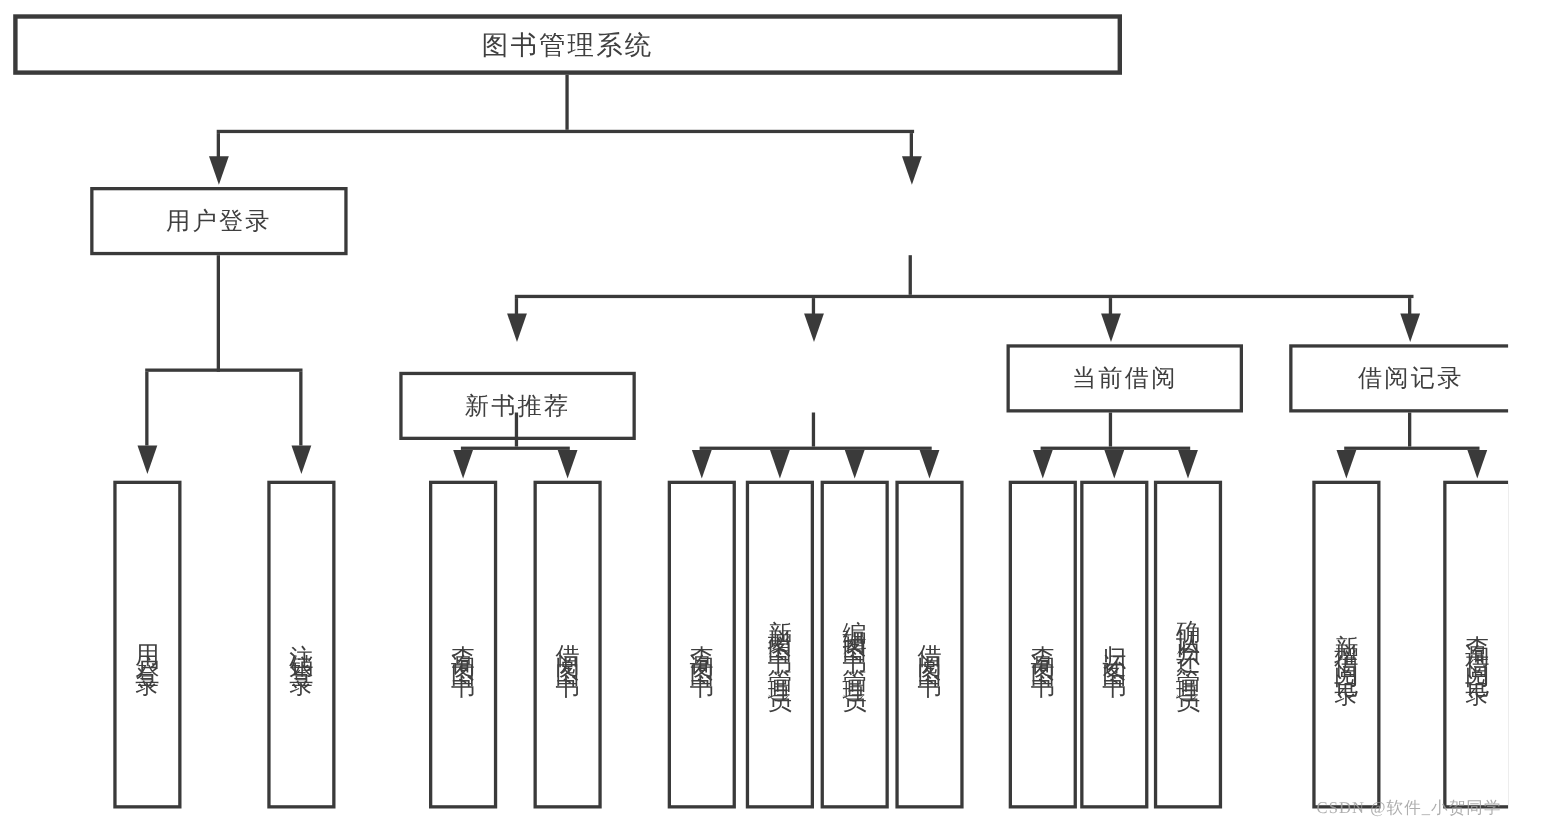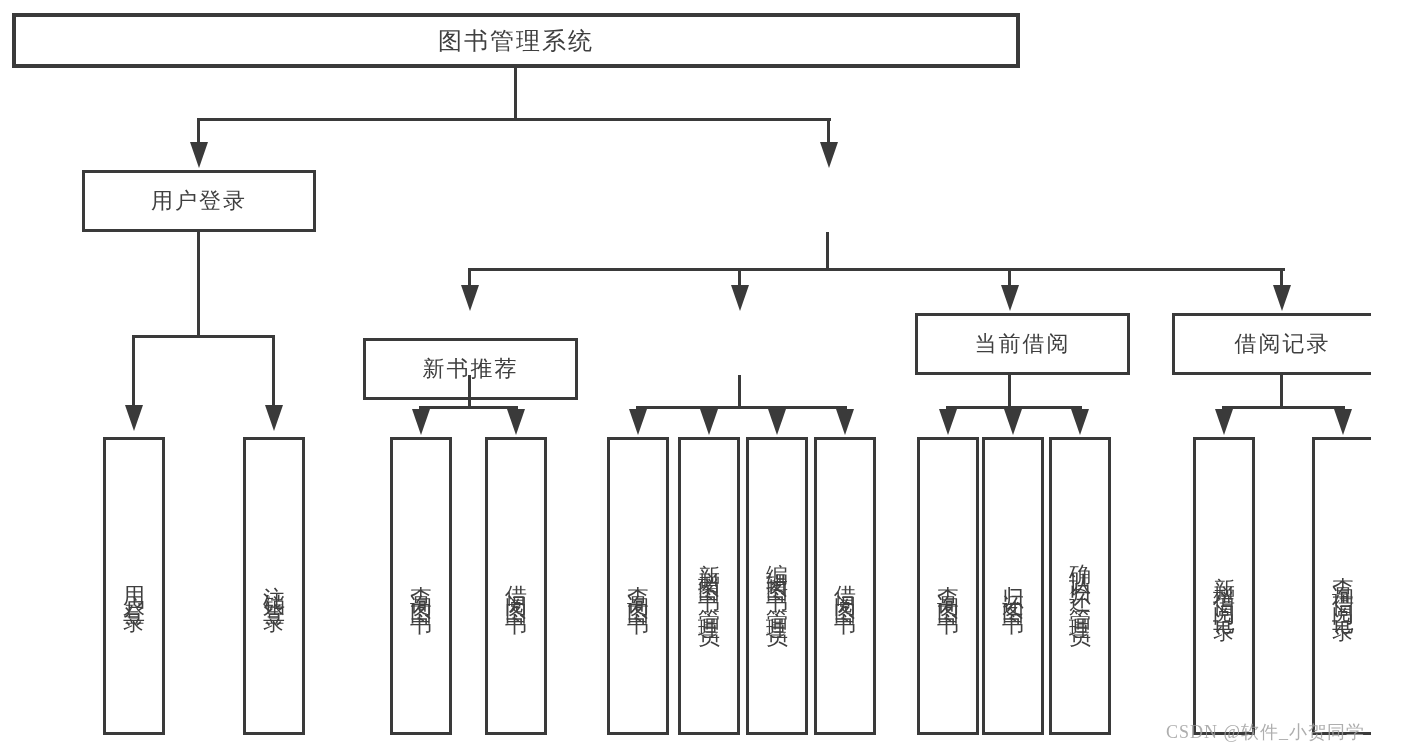--- a/index.html
+++ b/index.html
@@ -40,21 +40,21 @@
   .lh{position:absolute;height:3px;background:var(--line);}
   .arrow{
     position:absolute;width:0;height:0;
     border-left:9px solid transparent;
     border-right:9px solid transparent;
     border-top:26px solid var(--line);
   }
   .watermark{
     position:absolute;
     right:6px;bottom:3px;
-    font-size:18px;
+    font-size:15px;
     letter-spacing:1px;
     color:var(--watermark);
     opacity:.85;
     z-index:5;
     text-align:right;
   }
 </style>
 </head>
 <body>
 

